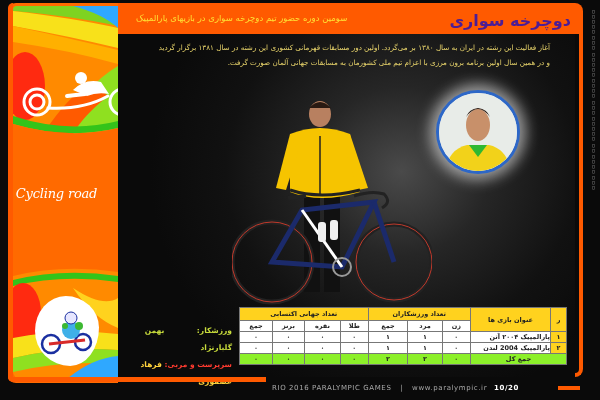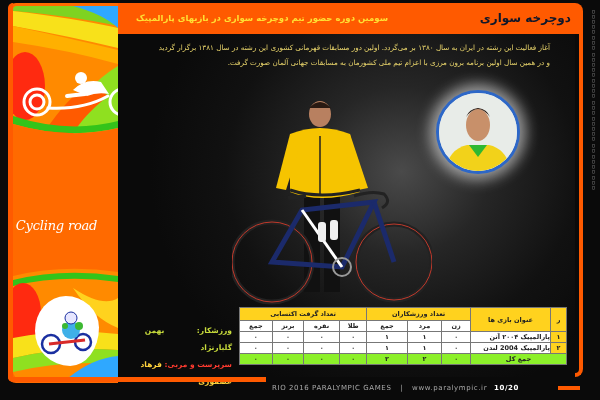--- a/index.html
+++ b/index.html
@@ -16,38 +16,37 @@
       overflow: hidden; border-radius: 4px 0 0 0;
     }
     .left-art-bottom {
       position: absolute; left: 13px; top: 268px; width: 105px; height: 110px;
       overflow: hidden; border-radius: 0 0 0 6px;
     }
     .cycling-title {
       position: absolute; left: 14px; top: 186px; width: 85px; text-align: center;
       color: #fff; font-family: "DejaVu Serif", serif; font-style: italic; font-size: 13px;
       letter-spacing: -0.2px;
-      margin-top: 32px;
     }
     .mascot-blob {
       position: absolute; left: 35px; top: 296px; width: 64px; height: 70px;
       background: #fff; border-radius: 48% 52% 45% 55% / 50% 45% 55% 50%;
     }
 
     
     .header-bar {
       position: absolute; left: 118px; top: 3px; width: 465px; height: 31px;
       background: #ff5a00; border-radius: 0 8px 0 0;
     }
     .header-subtitle {
-      position: absolute; left: 18px; top: 10px; color: #ffe033; font-size: 8.5px; font-weight: bold;
+      position: absolute; left: 18px; top: 10px; color: #ffe033; font-size: 8.5px; font-weight: normal;
       direction: rtl;
     }
     .header-title {
-      position: absolute; right: 12px; top: 8px; color: #0f172a; font-size: 12px; font-weight: bold;
+      position: absolute; right: 12px; top: 8px; color: #4c1d95; font-size: 16px; font-weight: bold;
       direction: rtl;
     }
 
     
     .right-frame {
       position: absolute; left: 575px; top: 20px; width: 8px; height: 357px;
       border-right: 4px solid #ff5a00; border-bottom: 4px solid #ff5a00;
       border-radius: 0 0 8px 0;
     }
     .bottom-frame-left {
@@ -241,21 +240,21 @@
     <span class="credit-val-2">فرهاد عصفوری</span>
   </div>
 </div>
 
 <table class="stats-table">
   <tbody>
       <tr class="hdr">
     <th rowspan="2" style="width:16px">ر</th>
     <th rowspan="2" style="width:80px">عنوان بازی ها</th>
     <th colspan="3">تعداد ورزشکاران</th>
-    <th colspan="4">تعداد گرفت اکتسابی</th>
+    <th colspan="4">تعداد جهانی اکتسابی</th>
   </tr>
   <tr class="sub">
     <td>زن</td>
     <td>مرد</td>
     <td>جمع</td>
     <td>طلا</td>
     <td>نقره</td>
     <td>برنز</td>
     <td>جمع</td>
   </tr>

